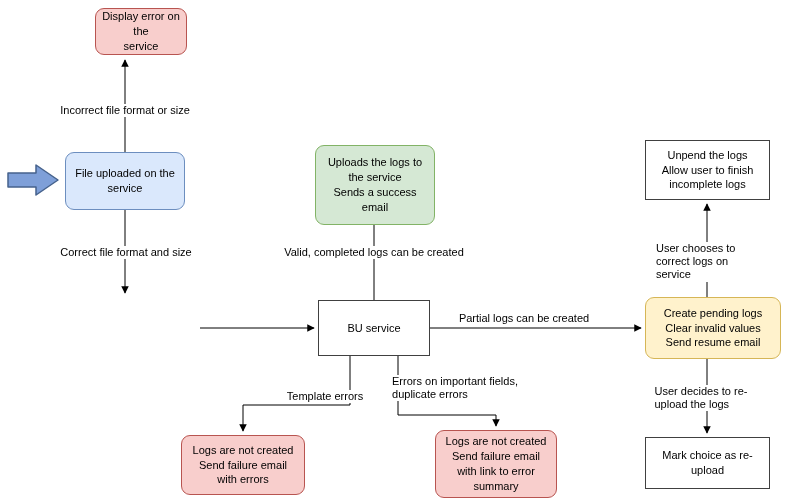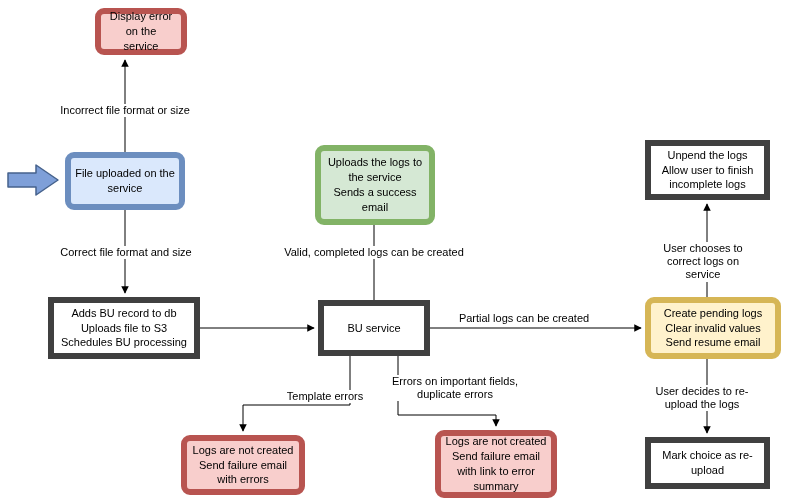--- a/index.html
+++ b/index.html
@@ -37,34 +37,33 @@
     display: flex;
     align-items: center;
     justify-content: center;
     text-align: center;
     white-space: pre-line;
     font-size: 11px;
     line-height: 1.35;
     color: #000000;
     padding: 3px;
     background: #ffffff;
-    border: 6px solid #404040;
+    border: 1px solid #404040;
   }
   .rounded { border-radius: 9px; }
   .pink   { background: #f8cecc; border-color: #b85450; }
   .blue   { background: #dae8fc; border-color: #6c8ebf; text-align: center; }
   .green  { background: #d5e8d4; border-color: #82b366; }
   .yellow { background: #fff2cc; border-color: #d6b656; }
 
   .edge-label {
     position: absolute;
     transform: translateX(-50%);
     font-size: 11px;
     line-height: 1.2;
-    text-align: center;
     white-space: pre-line;
     background: #ffffff;
     padding: 0 2px;
     color: #000000;
   }
 </style>
 </head>
 <body>
 
 <div class="canvas">
@@ -86,23 +85,20 @@
     <path class="connector" d="M398,356 L398,415 L496,415 L496,426" marker-end="url(#ah)"></path>
     <polygon class="thick-arrow" points="8,173 36,173 36,165 58,180 36,195 36,187 8,187"></polygon>
   </svg>
 
   <div class="node pink rounded" style="left:95px;top:8px;width:92px;height:47px">Display error on the
 service</div>
 
   <div class="node blue rounded" style="left:65px;top:152px;width:120px;height:58px">File uploaded on the
 service</div>
 
-  <div class="node" style="left:48px;top:297px;width:152px;height:62px">Adds BU record to db
-Uploads file to S3
-Schedules BU processing</div>
 
   <div class="node" style="left:318px;top:300px;width:112px;height:56px">BU service</div>
 
   <div class="node green rounded" style="left:315px;top:145px;width:120px;height:80px">Uploads the logs to
 the service
 Sends a success email</div>
 
   <div class="node" style="left:645px;top:140px;width:125px;height:60px">Unpend the logs
 Allow user to finish
 incomplete logs</div>

